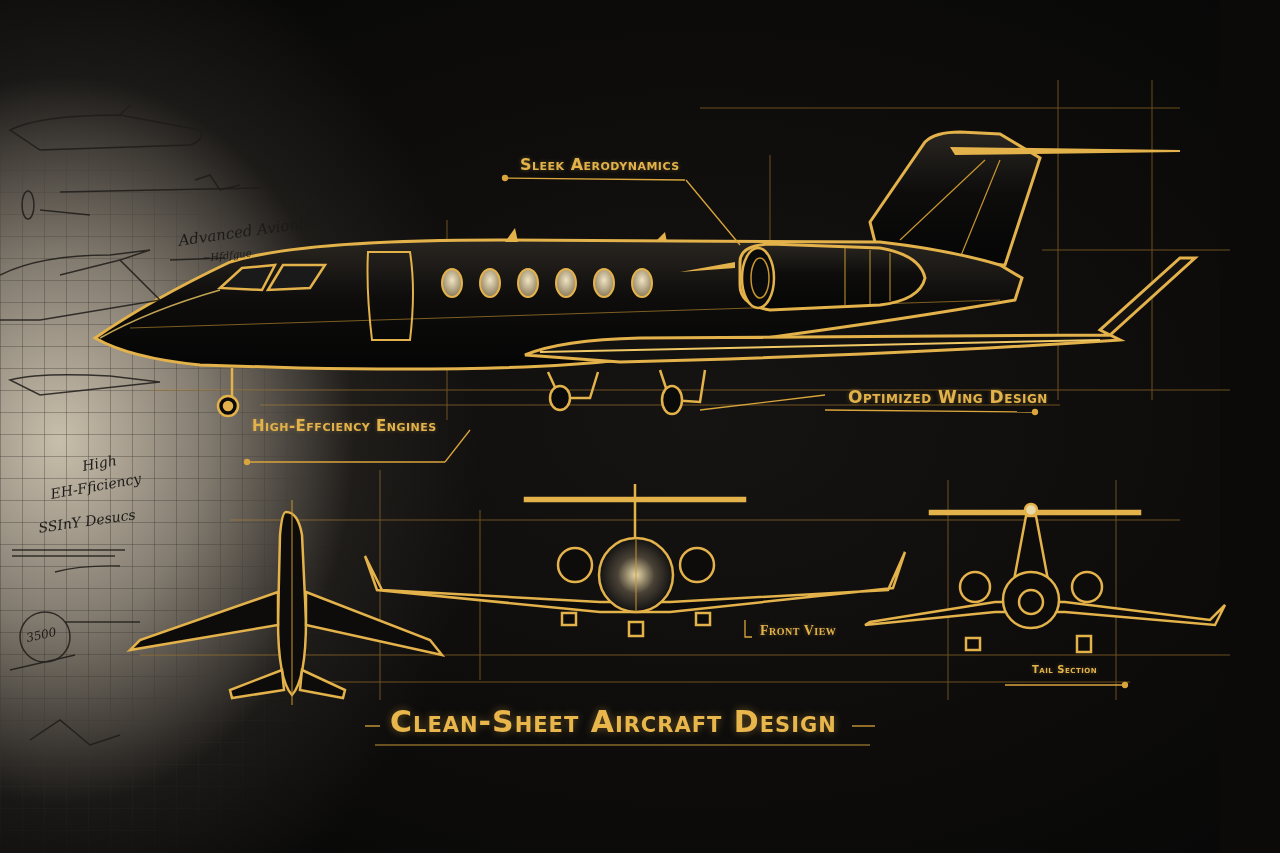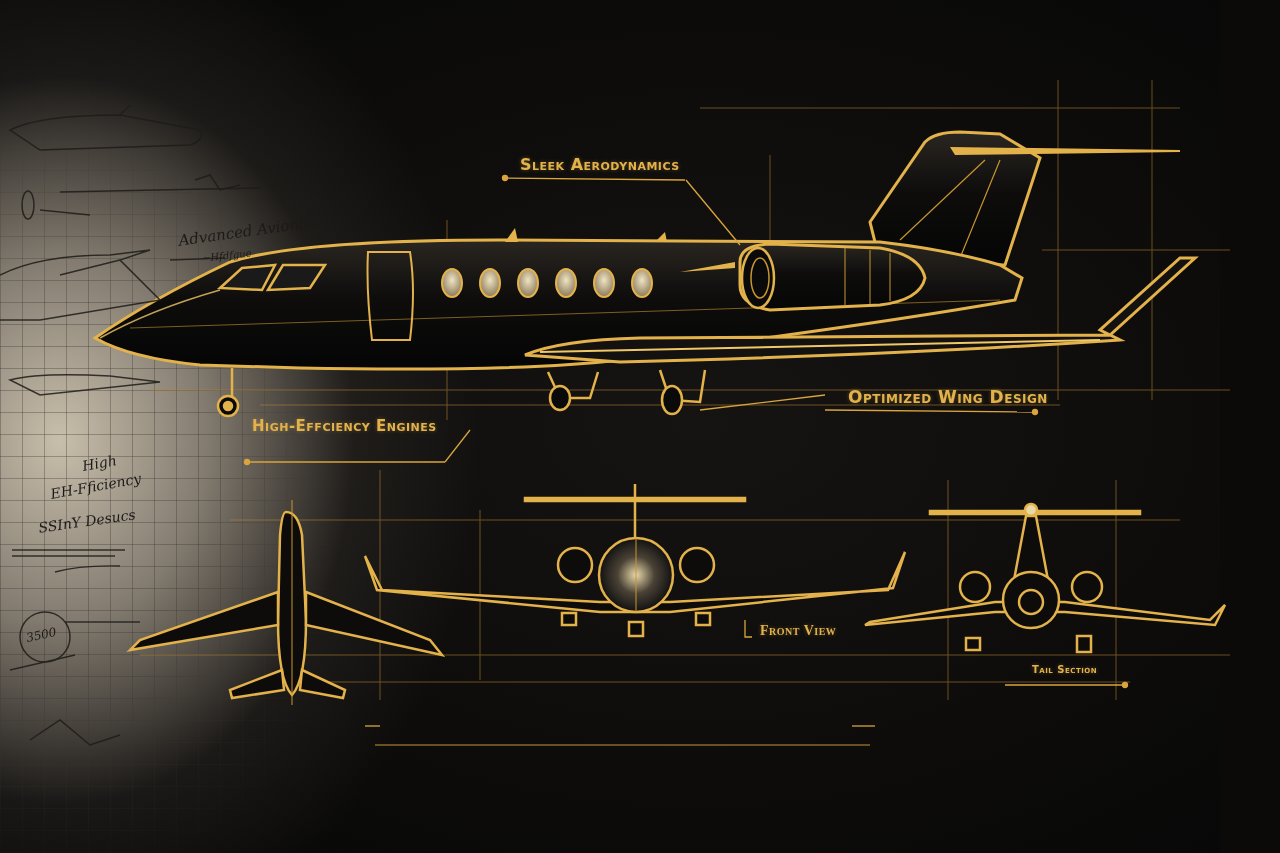--- a/index.html
+++ b/index.html
@@ -221,13 +221,14 @@
   <div class="label" style="left:760px; top:623px; font-size:14px;font-family:Liberation Serif, serif;">Front View</div>
   <div class="label" style="left:1032px; top:664px; font-size:10px;">Tail Section</div>
 
   <div class="sketch" style="left:178px; top:222px; font-size:15px; transform:rotate(-8deg);">Advanced Avionics</div>
   <div class="sketch" style="left:202px; top:250px; font-size:10px; transform:rotate(-6deg);">~Hfdfgue</div>
   <div class="sketch" style="left:82px; top:455px; font-size:14px; transform:rotate(-10deg);">High</div>
   <div class="sketch" style="left:50px; top:478px; font-size:14px; transform:rotate(-10deg);">EH-Fficiency</div>
   <div class="sketch" style="left:38px; top:513px; font-size:14px; transform:rotate(-8deg);">SSInY Desucs</div>
   <div class="sketch" style="left:26px; top:628px; font-size:12px; transform:rotate(-12deg);">3500</div>
 
+  <div class="title">Clean-Sheet Aircraft Design</div>
 </div>
 
 </body></html>

